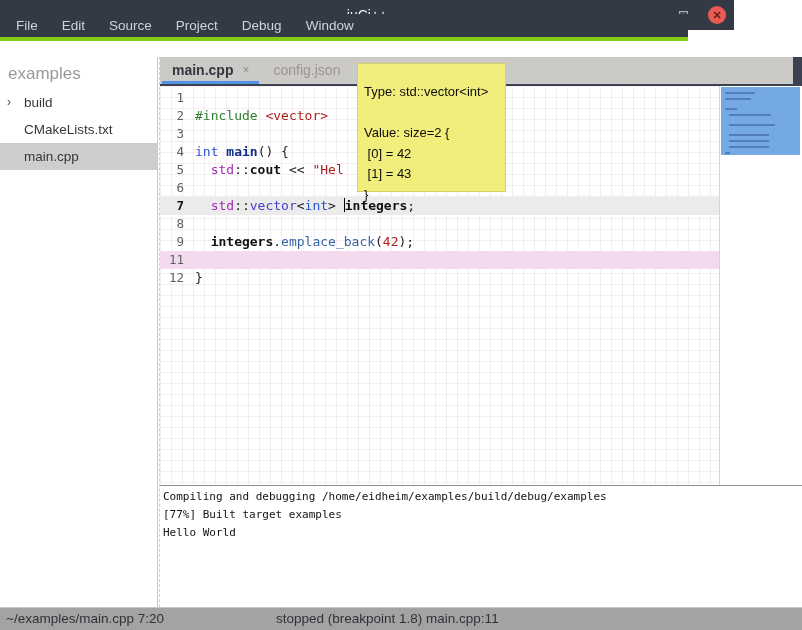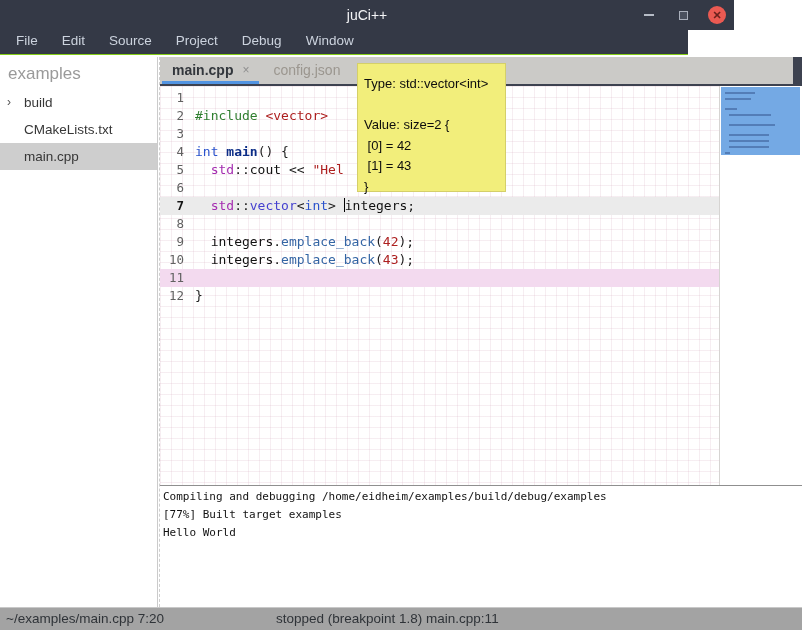--- a/index.html
+++ b/index.html
@@ -14,21 +14,21 @@
   .titlebar{position:absolute;left:0;top:0;width:734px;height:30px;background:var(--bar-bg)}
   .title{position:absolute;left:0;right:0;top:0;height:30px;line-height:30px;text-align:center;color:#f4f5f7;font-size:14px}
   .winbtn{position:absolute;top:6px;width:18px;height:18px;display:flex;align-items:center;justify-content:center;cursor:default}
   .btn-min{right:76px}
   .btn-min i{display:block;width:10px;height:2px;background:#b6bcc6}
   .btn-restore{right:42px}
   .btn-restore i{display:block;width:9px;height:9px;border:1px solid #a9afbb;background:#4a505e}
   .btn-close{right:8px;width:18px;height:18px;border-radius:50%;background:var(--close);color:#6b211c;font-size:11px;font-weight:bold;line-height:18px;text-align:center}
 
   
-  .menubar{position:absolute;left:0;top:28px;width:688px;height:27px;background:var(--bar-bg);display:flex;align-items:center;padding-left:4px;border-bottom:1px solid #84cc16}
+  .menubar{position:absolute;left:0;top:14px;width:688px;height:27px;background:var(--bar-bg);display:flex;align-items:center;padding-left:4px;border-bottom:4px solid #84cc16}
   .menu-item{color:#ccd3de;font-size:13.5px;padding:0 12px;line-height:26px}
 
   
   .sidebar{position:absolute;left:0;top:57px;width:157px;height:550px;background:#fff}
   .sb-header{color:#9a9a9a;font-size:17px;padding:7px 10px 5px 8px}
   .sb-item{position:relative;height:27px;line-height:27px;font-size:13.5px;color:#373737;padding-left:24px;white-space:nowrap}
   .sb-item.selected{background:#cecece}
   .sb-expander{position:absolute;left:7px;top:0;color:#555;font-size:12px}
   .vsep{position:absolute;left:157px;top:57px;width:3px;height:550px;background:#fff;border-left:1px solid #cbcbcb;border-right:1px dashed #cfcfcf}
 
@@ -52,21 +52,21 @@
   .row.debug{background:var(--stop)}
   .ln{flex:0 0 30px;text-align:right;padding-right:6px;color:#616161;font-size:12.5px}
   .row.current .ln{color:#141414;font-weight:bold}
   .code{padding-left:5px}
   .pp{color:#2f7e2f}
   .inc,.str,.num{color:#ad1f1f}
   .kw{color:#2a52cc}
   .fn{color:#0c2d87;font-weight:600}
   .ns{color:#a42cb0}
   .typ{color:#4440cf}
-  .var{color:#111;font-weight:normal}
+  .var{color:#111;font-weight:bold}
   .mem{color:#3465a4}
   .pl{color:#1c1c1c}
   .caret{display:inline-block;width:0;height:14px;border-left:1.5px solid #000;vertical-align:-2px}
 
   
   .minimap{position:absolute;left:721px;top:86px;width:81px;height:399px;background:#fff}
   .viewrect{position:absolute;left:0;top:1px;width:79px;height:68px;background:var(--view)}
   .mark{position:absolute;height:2px;background:rgba(28,56,110,.38)}
 
   
@@ -74,21 +74,21 @@
     font-family:"DejaVu Sans Mono",monospace;font-size:11px;color:#121212;padding:2px 0 0 3px}
   .terminal div{height:18px;line-height:18px;white-space:pre}
 
   
   .statusbar{position:absolute;left:0;top:607px;width:802px;height:23px;background:#a3a3a3;border-top:1px solid #c8c8c8;font-size:13.5px;color:#2f3338}
   .st-left{position:absolute;left:6px;top:0;line-height:22px}
   .st-center{position:absolute;left:276px;top:0;line-height:22px}
 
   
   .tooltip{position:absolute;left:357px;top:63px;width:149px;height:129px;background:var(--tt-bg);
-    border:1px solid #d4cf69;font-size:13px;color:#0d0d0d;padding:10px 6px;z-index:30}
+    border:1px solid #d4cf69;font-size:13px;color:#0d0d0d;padding:18px 6px;z-index:30}
   .tooltip div{height:20.5px;line-height:20.5px;white-space:pre}
 </style>
 </head>
 <body>
 
 <div id="window">
 
   <div class="titlebar">
     <div class="title">juCi++</div>
     <div class="winbtn btn-min">
@@ -135,21 +135,20 @@
   <div class="codearea" id="codearea">
       <div class="row"><span class="ln">1</span></div>
       <div class="row"><span class="ln">2</span><span class="code"><span class="pp">#include </span><span class="inc">&lt;vector&gt;</span></span></div>
       <div class="row"><span class="ln">3</span><span class="code"></span></div>
       <div class="row"><span class="ln">4</span><span class="code"><span class="kw">int</span><span class="pl"> </span><span class="fn">main</span><span class="pl">() {</span></span></div>
       <div class="row"><span class="ln">5</span><span class="code"><span class="pl">  </span><span class="ns">std</span><span class="pl">::</span><span class="var">cout</span><span class="pl"> &lt;&lt; </span><span class="str">"Hel</span></span></div>
       <div class="row"><span class="ln">6</span><span class="code"></span></div>
       <div class="row current"><span class="ln">7</span><span class="code"><span class="pl">  </span><span class="ns">std</span><span class="pl">::</span><span class="typ">vector</span><span class="pl">&lt;</span><span class="kw">int</span><span class="pl">&gt; </span><span class="caret"></span><span class="var">integers</span><span class="pl">;</span></span></div>
       <div class="row"><span class="ln">8</span><span class="code"></span></div>
       <div class="row"><span class="ln">9</span><span class="code"><span class="pl">  </span><span class="var">integers</span><span class="pl">.</span><span class="mem">emplace_back</span><span class="pl">(</span><span class="num">42</span><span class="pl">);</span></span></div>
-      <div class="row"><span class="ln">10</span><span class="code"><span class="pl">  </span><span class="var">integers</span><span class="pl">.</span><span class="mem">emplace_back</span><span class="pl">(</span><span class="num">43</span><span class="pl">);</span></span></div>
       <div class="row debug"><span class="ln">11</span></div>
       <div class="row"><span class="ln">12</span><span class="code"><span class="pl">}</span></span></div>
     </div>
 
   <div class="minimap">
     <div class="viewrect" id="viewrect">
         <div class="mark" style="top: 5px; left: 4px; width: 30px;"></div>
         <div class="mark" style="top: 11px; left: 4px; width: 26px;"></div>
         <div class="mark" style="top: 21px; left: 4px; width: 12px;"></div>
         <div class="mark" style="top: 27px; left: 8px; width: 42px;"></div>

